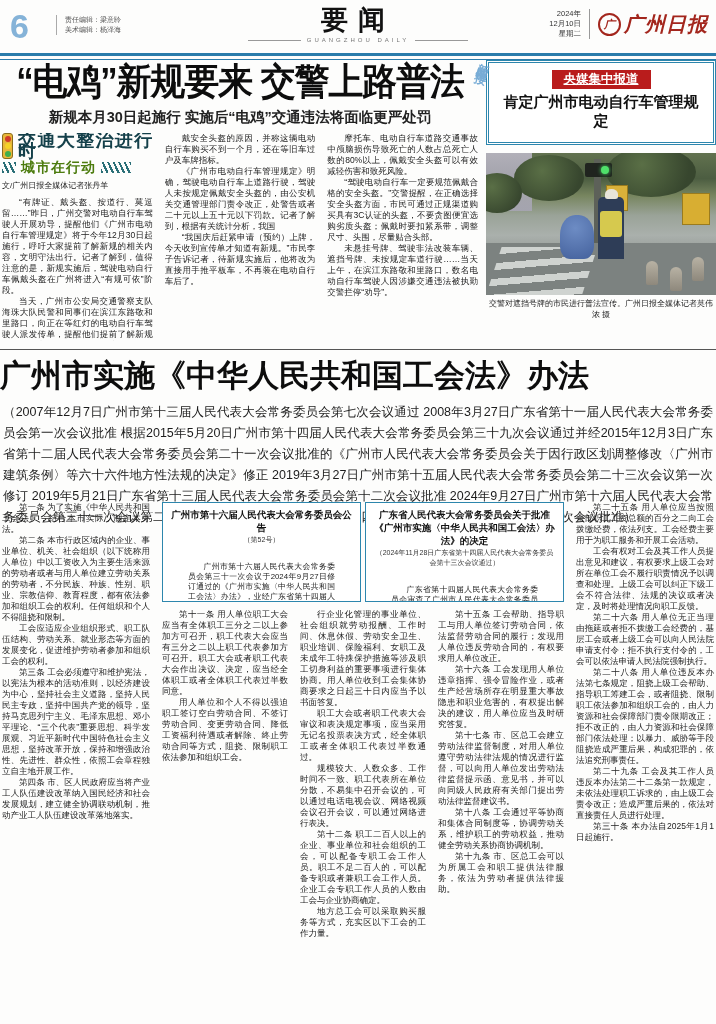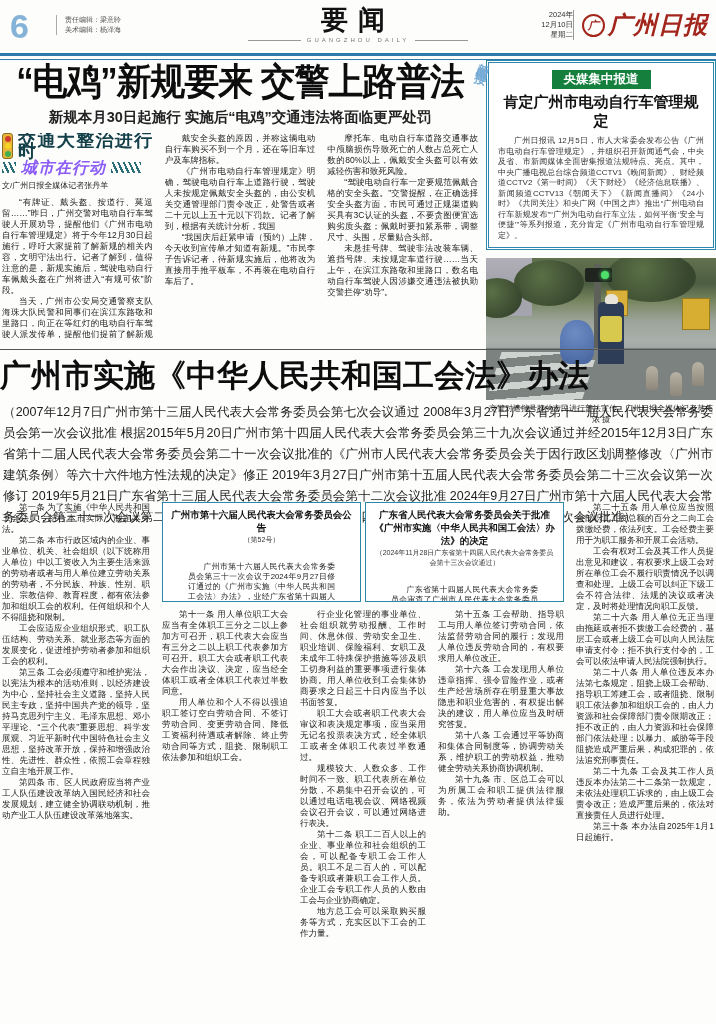--- a/index.html
+++ b/index.html
@@ -10,55 +10,55 @@
   .hdr{position:absolute;top:5px;left:0;right:0;height:46px;}
   .pageno{position:absolute;left:10px;top:2px;font-size:34px;font-weight:700;color:#85b3d8;line-height:38px;}
   .editors{position:absolute;left:56px;top:10px;border-left:1px solid #aaa;padding-left:8px;
            font-size:7px;color:#555;line-height:10px;}
   .section-wrap{position:absolute;left:50%;top:0;transform:translateX(-50%);text-align:center;width:220px;}
   .section-title{font-family:"Liberation Serif","DejaVu Serif",serif;font-size:27px;font-weight:900;
                  letter-spacing:10px;line-height:30px;color:#111;}
   .section-en{display:flex;align-items:center;gap:6px;font-size:6px;letter-spacing:3px;color:#777;margin-top:2px;}
   .section-en::before,.section-en::after{content:"";flex:1;border-top:1px solid #999;}
   .hdr-right{position:absolute;right:8px;top:4px;display:flex;align-items:center;gap:8px;}
-  .dateblock{text-align:right;font-size:7.5px;color:#333;line-height:10px;border-right:1px solid #999;}
+  .dateblock{text-align:right;font-size:7.5px;color:#333;line-height:10px;border-right:1px solid #999;padding-right:8px;}
   .logo{display:flex;align-items:center;gap:3px;color:#a3261d;}
   .logo-emblem{width:19px;height:19px;border-radius:50%;border:2px solid #a3261d;color:#a3261d;
                display:flex;align-items:center;justify-content:center;font-size:11px;font-weight:900;font-style:italic;}
-  .logo-text{font-family:"Liberation Serif","DejaVu Serif",serif;font-size:24px;font-weight:900;font-style:italic;letter-spacing:1px;}
+  .logo-text{font-family:"Liberation Serif","DejaVu Serif",serif;font-size:20px;font-weight:900;font-style:italic;letter-spacing:1px;}
   .rule-top{position:absolute;top:53px;left:0;right:0;height:3px;border-top:3px solid #2b7cab;border-bottom:1px solid #2b7cab;}
 
   
   .headline1{position:absolute;top:60px;left:0;width:480px;text-align:center;font-size:37px;font-weight:900;
              white-space:nowrap;letter-spacing:-1px;transform:scaleX(.94);transform-origin:center;
              line-height:44px;color:#0d0d0d;}
   .subhead1{position:absolute;top:108px;left:0;width:480px;text-align:center;font-size:14.5px;font-weight:700;color:#222;}
   .top-cols{position:absolute;top:133px;left:2px;width:476px;height:208px;display:flex;gap:12px;}
   .tcol{flex:1;overflow:hidden;font-size:8.5px;line-height:11px;text-align:justify;color:#222;}
   .tcol p,.coltext p{margin:0;text-indent:2em;}
   .badgebox{margin-bottom:5px;}
   .badge1{display:flex;align-items:center;gap:5px;}
   .tl-icon{width:10px;height:24px;background:#e8b73a;border-radius:3px;display:flex;flex-direction:column;
            align-items:center;justify-content:space-evenly;border:1px solid #8a6d1d;}
   .tl-dot{width:6px;height:6px;border-radius:50%;}
   .tl-r{background:#d03a2a;}.tl-y{background:#f5d327;}.tl-g{background:#3fae4e;}
   .badge1-text{font-size:18px;font-weight:900;color:#14404a;letter-spacing:.5px;}
   .badge2{display:flex;align-items:center;gap:5px;margin-top:3px;}
-  .badge2-text{font-size:16px;font-weight:900;font-style:italic;color:#8b5cf6;letter-spacing:1px;}
+  .badge2-text{font-size:14px;font-weight:900;color:#4d7c0f;letter-spacing:1px;}
   .hatch{width:30px;height:11px;background:repeating-linear-gradient(65deg,#2a6f77 0 2px,transparent 2px 5px);}
   .hatch.small{width:14px;}
   .byline1{font-size:8px;color:#222;margin:7px 0 6px;text-indent:0;}
 
   
   .sidebar{position:absolute;left:486px;top:60px;width:230px;}
   .nl-box{position:relative;border:3px double #2d86ad;padding:7px 9px 6px;background:#fff;}
   .nl-tag{position:absolute;left:-12px;top:-9px;writing-mode:vertical-rl;transform:rotate(16deg);
           font-size:12px;font-weight:700;color:#6aa4d2;letter-spacing:3px;opacity:.9;}
-  .nl-badge{display:block;width:max-content;margin:0 auto 4px;background:#15803d;color:#fff;
-            font-size:12.5px;font-weight:700;padding:1px 12px;}
+  .nl-badge{display:block;width:max-content;margin:0 auto 4px;background:#b91c1c;color:#fff;
+            font-size:12.5px;font-weight:700;padding:1px 12px;text-decoration:underline;}
   .nl-title{text-align:center;font-size:15px;font-weight:900;margin-bottom:5px;color:#111;}
   .nl-body{font-size:8px;line-height:10.5px;text-align:justify;color:#333;}
   .nl-body p{margin:0;text-indent:2em;}
   .photo{margin-top:8px;height:142px;position:relative;overflow:hidden;background:
      linear-gradient(180deg,#62724f 0%,#4c5d41 18%,#77855f 30%,#9aa398 44%,#aab0ac 58%,#8f9592 74%,#7d8481 100%);}
   .ph-building{position:absolute;left:0;top:0;width:46px;height:58px;background:linear-gradient(180deg,#c5bfd2,#a9a6b8);opacity:.8;}
   .ph-tree{position:absolute;border-radius:50%;background:radial-gradient(circle at 40% 35%,#5a6f46,#37462e 75%);}
   .t1{left:28px;top:2px;width:70px;height:46px;}
   .t2{left:120px;top:-6px;width:90px;height:50px;}
   .t3{left:-14px;top:20px;width:50px;height:40px;}
@@ -171,23 +171,20 @@
           <p>未悬挂号牌、驾驶非法改装车辆、遮挡号牌、未按规定车道行驶……当天上午，在滨江东路敬和里路口，数名电动自行车驾驶人因涉嫌交通违法被执勤交警拦停“劝导”。</p>
         </div>
     </div>
   </div>
 
   <div class="sidebar">
     <div class="nl-box">
       <div class="nl-tag">新闻链接</div>
       <span class="nl-badge">央媒集中报道</span>
       <div class="nl-title">肯定广州市电动自行车管理规定</div>
-      <div class="nl-body">
-          <p>广州日报讯 12月5日，市人大常委会发布公告《广州市电动自行车管理规定》，并组织召开新闻通气会，中央及省、市新闻媒体全面密集报道法规特点、亮点。其中，中央广播电视总台综合频道CCTV1《晚间新闻》、财经频道CCTV2《第一时间》《天下财经》《经济信息联播》、新闻频道CCTV13《朝闻天下》《新闻直播间》《24小时》《共同关注》和央广网《中国之声》推出“广州电动自行车新规发布”“广州为电动自行车立法，如何平衡‘安全与便捷’”等系列报道，充分肯定《广州市电动自行车管理规定》。</p>
-        </div>
     </div>
     <div class="photo">
       <div class="ph-building"></div>
       <div class="ph-tree t1"></div>
       <div class="ph-tree t2"></div>
       <div class="ph-tree t3"></div>
       <div class="ph-pole"></div>
       <div class="ph-signal">
           <span class="ph-green"></span>
         </div>
@@ -247,20 +244,21 @@
         <div class="law-mc coltext">
             <p>行企业化管理的事业单位、社会组织就劳动报酬、工作时间、休息休假、劳动安全卫生、职业培训、保险福利、女职工及未成年工特殊保护措施等涉及职工切身利益的重要事项进行集体协商。用人单位收到工会集体协商要求之日起三十日内应当予以书面答复。</p>
             <p>职工大会或者职工代表大会审议和表决规定事项，应当采用无记名投票表决方式，经全体职工或者全体职工代表过半数通过。</p>
             <p>规模较大、人数众多、工作时间不一致、职工代表所在单位分散，不易集中召开会议的，可以通过电话电视会议、网络视频会议召开会议，可以通过网络进行表决。</p>
             <p>第十二条 职工二百人以上的企业、事业单位和社会组织的工会，可以配备专职工会工作人员。职工不足二百人的，可以配备专职或者兼职工会工作人员。企业工会专职工作人员的人数由工会与企业协商确定。</p>
             <p>地方总工会可以采取购买服务等方式，充实区以下工会的工作力量。</p>
           </div>
         <div class="law-mc coltext">
             <p>第十五条 工会帮助、指导职工与用人单位签订劳动合同，依法监督劳动合同的履行；发现用人单位违反劳动合同的，有权要求用人单位改正。</p>
             <p>第十六条 工会发现用人单位违章指挥、强令冒险作业，或者生产经营场所存在明显重大事故隐患和职业危害的，有权提出解决的建议，用人单位应当及时研究答复。</p>
+            <p>第十七条 市、区总工会建立劳动法律监督制度，对用人单位遵守劳动法律法规的情况进行监督，可以向用人单位发出劳动法律监督提示函、意见书，并可以向同级人民政府有关部门提出劳动法律监督建议书。</p>
             <p>第十八条 工会通过平等协商和集体合同制度等，协调劳动关系，维护职工的劳动权益，推动健全劳动关系协商协调机制。</p>
             <p>第十九条 市、区总工会可以为所属工会和职工提供法律服务，依法为劳动者提供法律援助。</p>
           </div>
       </div>
     </div>
     <div class="law-c5 coltext">
         <p>第二十五条 用人单位应当按照全部职工工资总额的百分之二向工会拨缴经费，依法列支。工会经费主要用于为职工服务和开展工会活动。</p>
         <p>工会有权对工会及其工作人员提出意见和建议，有权要求上级工会对所在单位工会不履行职责情况予以调查和处理。上级工会可以纠正下级工会不符合法律、法规的决议或者决定，及时将处理情况向职工反馈。</p>
         <p>第二十六条 用人单位无正当理由拖延或者拒不拨缴工会经费的，基层工会或者上级工会可以向人民法院申请支付令；拒不执行支付令的，工会可以依法申请人民法院强制执行。</p>
         <p>第二十八条 用人单位违反本办法第七条规定，阻挠上级工会帮助、指导职工筹建工会，或者阻挠、限制职工依法参加和组织工会的，由人力资源和社会保障部门责令限期改正；拒不改正的，由人力资源和社会保障部门依法处理；以暴力、威胁等手段阻挠造成严重后果，构成犯罪的，依法追究刑事责任。</p>

